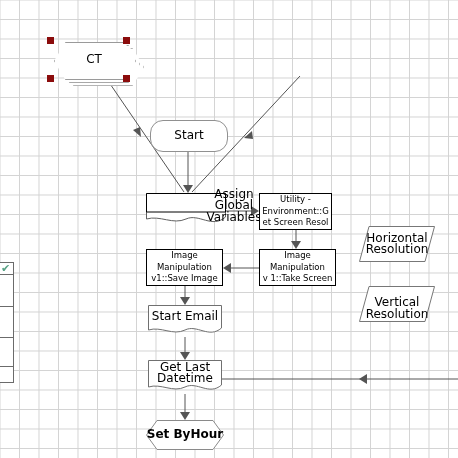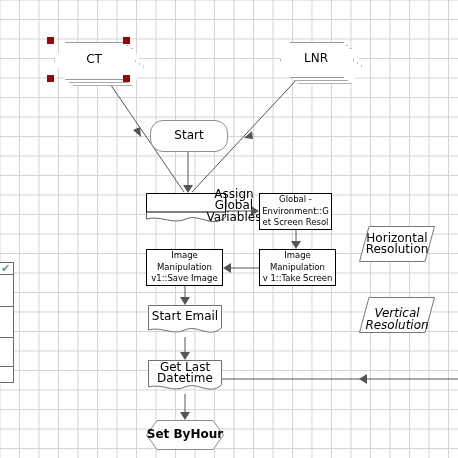--- a/index.html
+++ b/index.html
@@ -151,42 +151,36 @@
     <div class="hexshape b2" style="left:4px;top:3px;"></div>
     <div class="hexshape"></div>
     <div class="nlabel">CT</div>
   </div>
 
   <div class="handle" style="left:47px;top:37px;"></div>
   <div class="handle" style="left:123px;top:37px;"></div>
   <div class="handle" style="left:47px;top:75px;"></div>
   <div class="handle" style="left:123px;top:75px;"></div>
 
-  <div class="hexstack" style="left:280px;top:42px;width:72px;height:34px;">
-    <div class="hexshape b3" style="left:8px;top:6px;"></div>
-    <div class="hexshape b2" style="left:4px;top:3px;"></div>
-    <div class="hexshape"></div>
-    <div class="nlabel">LNR</div>
-  </div>
 
   <div class="startnode" style="left:150px;top:120px;width:76px;height:30px;">
     <div class="nlabel">Start</div>
   </div>
 
   <div class="docnode" style="left:146px;top:193px;width:80px;height:33px;">
     <svg width="80" height="33" xmlns="http://www.w3.org/2000/svg">
       <path d="M0.5 0.5 H79.5 V24 C66 36 53 20 40 26 C27 32 14 22 0.5 26 Z" fill="#ffffff" stroke="#606060" stroke-width="1"></path>
       <path d="M0.5 0.5 H79.5 V19 H0.5 Z" fill="#ffffff" stroke="#000000" stroke-width="1"></path>
     </svg>
     <div class="nlabel" style="height:26px;padding-left:48px;">Assign Global
 Variables</div>
   </div>
 
   <div class="node" style="left:259px;top:193px;width:73px;height:37px;background:#ffffff;border:1px solid #000;">
-    <div class="nlabel" style="font-size:8.5px;line-height:11.5px;">Global -
+    <div class="nlabel" style="font-size:8.5px;line-height:11.5px;">Utility -
 Environment::G
 et  Screen Resol</div>
   </div>
 
   <div class="para" style="left:359px;top:192px;width:76px;height:36px;">
     <svg width="76" height="36" xmlns="http://www.w3.org/2000/svg">
       <path d="M10 0.5 L75.5 0.5 L66 35.5 L0.5 35.5 Z" fill="#ffffff" stroke="#777777" stroke-width="1"></path>
     </svg>
     <div class="nlabel">Horizontal
 Resolution</div>
@@ -197,21 +191,21 @@
 Manipulation
 v1::Save Image</div>
   </div>
 
   <div class="node" style="left:259px;top:249px;width:77px;height:37px;background:#ffffff;border:1px solid #000;">
     <div class="nlabel" style="font-size:8.5px;line-height:11.5px;">Image
 Manipulation
 v 1::Take  Screen</div>
   </div>
 
-  <div class="para" style="left:359px;top:263px;width:76px;height:45px;font-style:italic;">
+  <div class="para" style="left:359px;top:252px;width:76px;height:45px;">
     <svg width="76" height="36" xmlns="http://www.w3.org/2000/svg">
       <path d="M10 0.5 L75.5 0.5 L66 35.5 L0.5 35.5 Z" fill="#ffffff" stroke="#777777" stroke-width="1"></path>
     </svg>
     <div class="nlabel">Vertical
 Resolution</div>
   </div>
 
   <div class="docnode" style="left:148px;top:305px;width:74px;height:32px;">
     <svg width="74" height="32" xmlns="http://www.w3.org/2000/svg">
       <path d="M0.5 0.5 H73.5 V23 C61 34 49 19 37 25 C25 31 13 21 0.5 25 Z" fill="#ffffff" stroke="#707070" stroke-width="1"></path>

